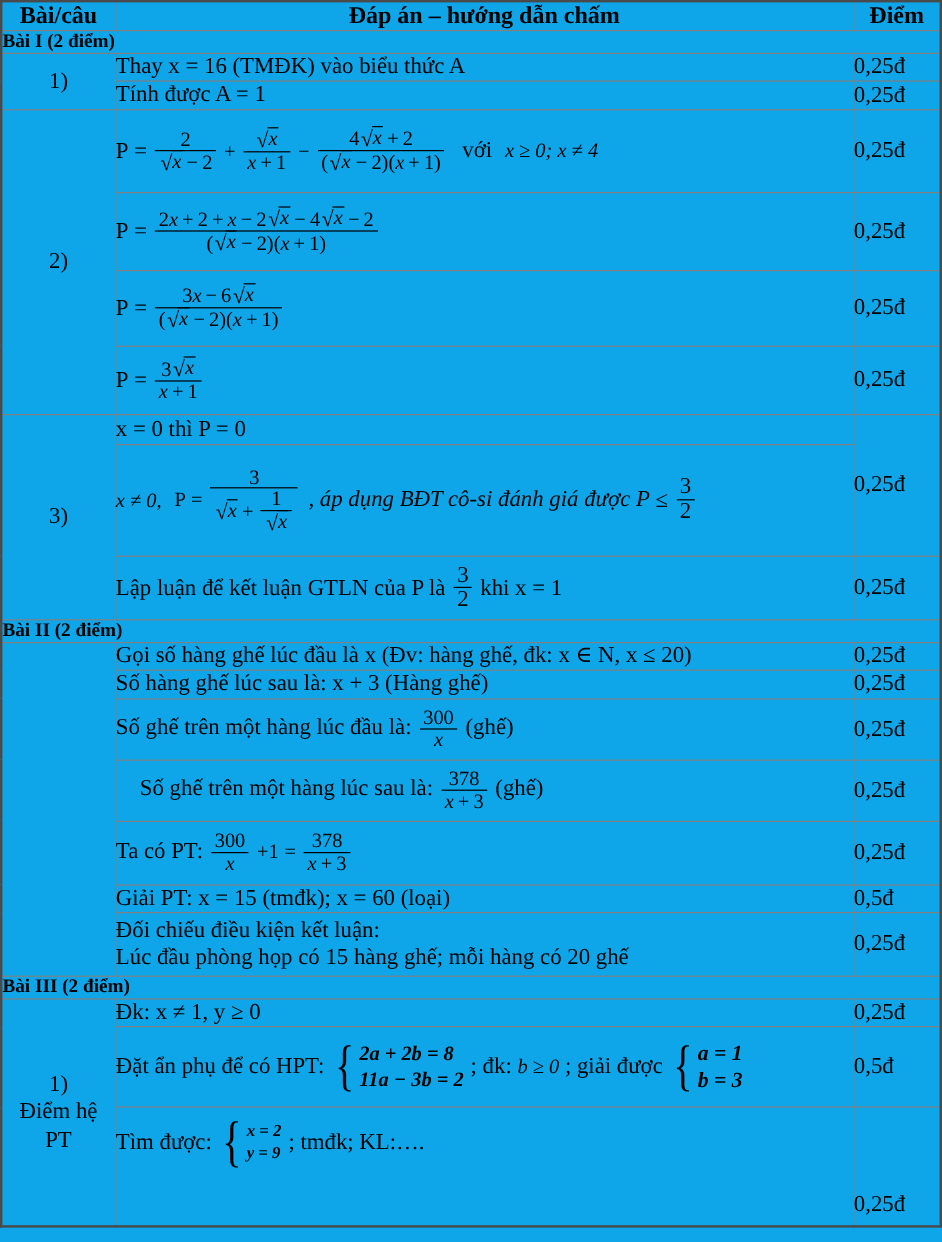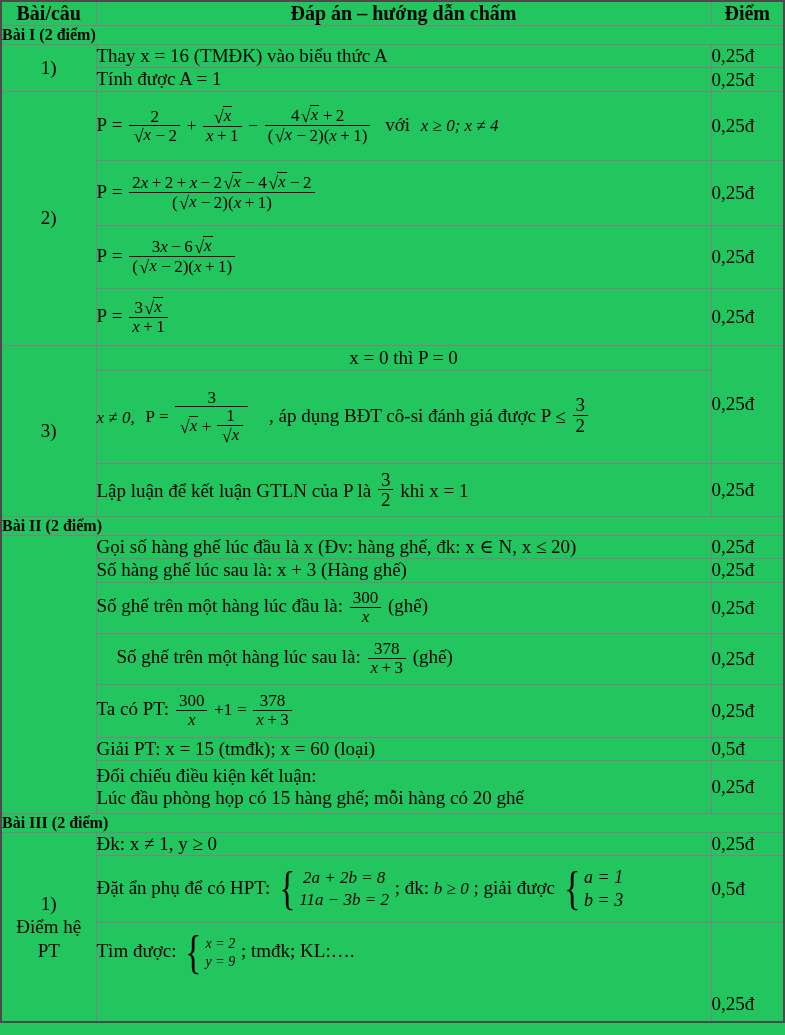--- a/index.html
+++ b/index.html
@@ -9,21 +9,21 @@
   }
   body {
     font-family: "Liberation Serif", "DejaVu Serif", serif;
     color: #000000;
   }
   #page {
     width: 785px;
     height: 1035px;
     position: relative;
     overflow: hidden;
-    background: #22c55e;
+    background: #0ea5e9;
   }
   table.answer-key {
     width: 785px;
     border-collapse: collapse;
     table-layout: fixed;
   }
   table.answer-key td {
     border: 1px solid #808080;
     padding: 0;
     vertical-align: middle;
@@ -57,21 +57,21 @@
     text-align: center;
     font-size: 19px;
     line-height: 1.25;
     padding: 2px 2px;
   }
   .pts-cell {
     font-size: 19px;
     padding: 2px 2px;
     white-space: nowrap;
   }
-  .ctr { text-align: center; }
+  .ctr { text-align: left; }
 
   
   .m {
     font-family: "Liberation Serif", "DejaVu Serif", serif;
     font-style: italic;
     font-size: 17px;
   }
   .mu { font-style: normal; }
   .rm { font-style: normal; }
 
@@ -123,23 +123,24 @@
   .system > .brace {
     font-size: 2.45em;
     font-style: normal;
     line-height: 0.86;
     font-weight: 300;
     transform: scaleX(0.72);
     display: inline-block;
   }
   .system > .eqs {
     display: inline-block;
-    text-align: center;
+    text-align: left;
     line-height: 1.3;
     padding-left: 1px;
+    font-weight: bold;
   }
   .system > .eqs > span { display: block; white-space: nowrap; }
 
   .inline-txt { font-size: 19px; font-style: normal; }
 </style>
 </head>
 <body>
 
 <div id="page">
 
@@ -240,21 +241,21 @@
       <span class="frac">
         <span class="num m mu">3</span>
         <span class="den m">
           <span class="sqrt"><span class="rad">√</span><span class="rad-body">x</span></span><span class="mu"> +</span>
           <span class="frac" style="vertical-align:-0.52em;">
             <span class="num m mu">1</span>
             <span class="den m"><span class="sqrt"><span class="rad">√</span><span class="rad-body">x</span></span></span>
           </span>
         </span>
       </span>
-      <span class="inline-txt" style="margin-left:14px;">, áp dụng BĐT cô-si đánh giá được P</span>
+      <span class="inline-txt" style="margin-left:2px;font-style:italic;">, áp dụng BĐT cô-si đánh giá được P</span>
       <span class="inline-txt">≤</span>
       <span class="frac" style="font-size:19px;">
         <span class="num rm">3</span>
         <span class="den rm">2</span>
       </span>
     </td>
   </tr>
   <tr>
     <td class="cell" style="height:52px;">
       <span class="inline-txt">Lập luận để kết luận GTLN của P là</span>

